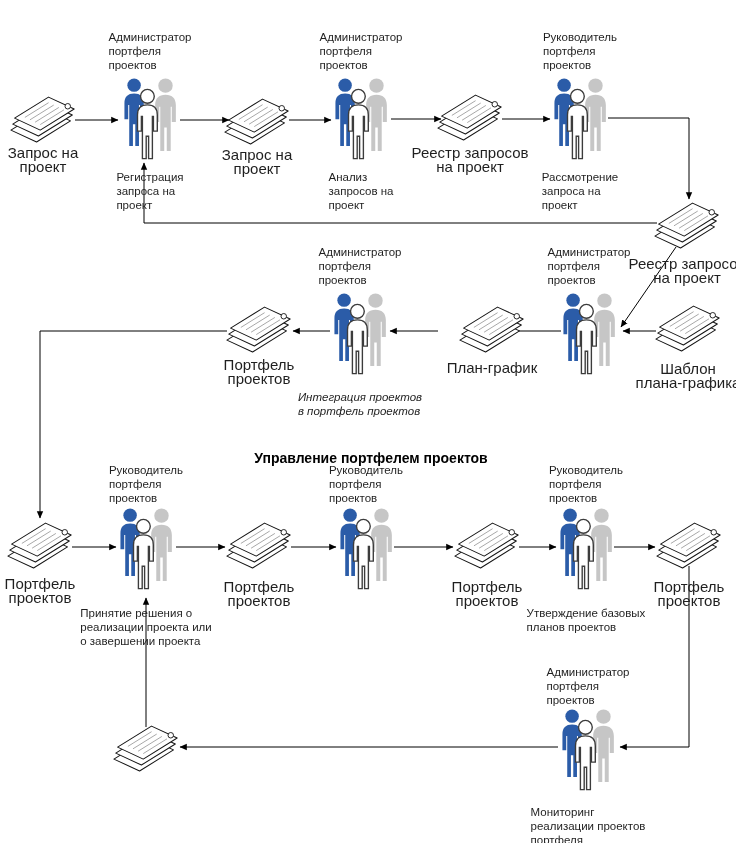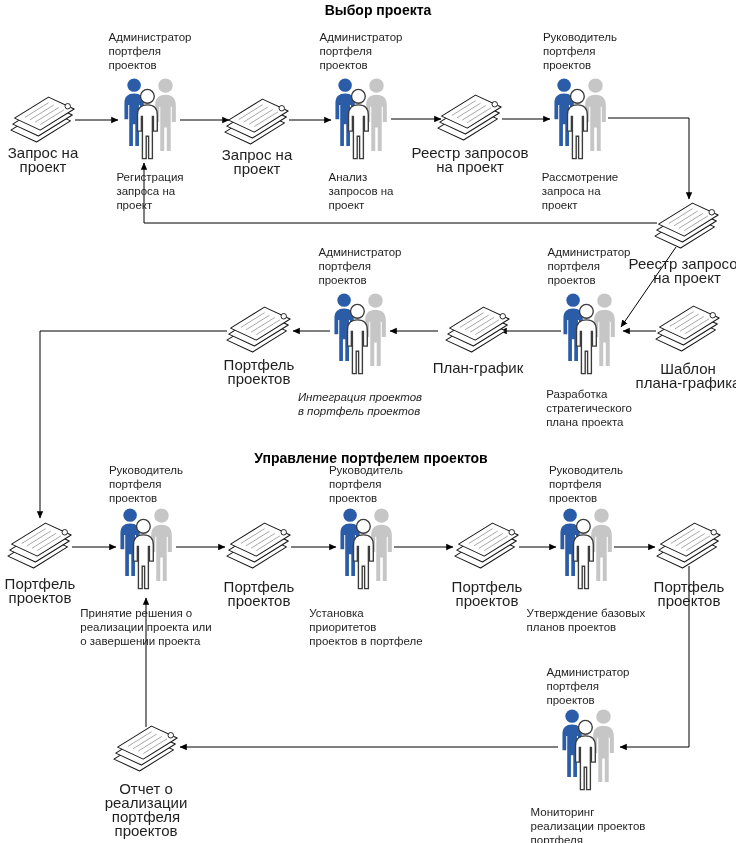--- a/index.html
+++ b/index.html
@@ -85,21 +85,20 @@
     <polyline points="176,547 225,547" marker-end="url(#arr)"></polyline>
     <polyline points="291,547 336,547" marker-end="url(#arr)"></polyline>
     <polyline points="394,547 453,547" marker-end="url(#arr)"></polyline>
     <polyline points="519,547 556,547" marker-end="url(#arr)"></polyline>
     <polyline points="614,547 655,547" marker-end="url(#arr)"></polyline>
     <polyline points="689,566 689,747 620,747" marker-end="url(#arr)"></polyline>
     <polyline points="558,747 180,747" marker-end="url(#arr)"></polyline>
     <polyline points="146,727 146,598" marker-end="url(#arr)"></polyline>
   </svg>
 
-  <div class="section-title" style="left:278px;top:2px;width:200px;">Выбор проекта</div>
   <div class="section-title" style="left:221px;top:450px;width:300px;">Управление портфелем проектов</div>
 
   <div class="actor r1" style="left:70px;top:30px;">
     <div class="role">Администратор
 портфеля
 проектов</div>
     <span class="icon-wrap"><svg width="58" height="82">
           <use href="#icon-actor"></use>
         </svg></span>
     <div class="action">Регистрация
@@ -142,23 +141,20 @@
 в портфель проектов</div>
   </div>
 
   <div class="actor r2 r2b" style="left:509px;top:245px;">
     <div class="role">Администратор
 портфеля
 проектов</div>
     <span class="icon-wrap"><svg width="58" height="82">
           <use href="#icon-actor"></use>
         </svg></span>
-    <div class="action">Разработка
-стратегического
-плана проекта</div>
   </div>
 
   <div class="actor r3" style="left:66px;top:463px;">
     <div class="role">Руководитель
 портфеля
 проектов</div>
     <span class="icon-wrap"><svg width="58" height="82">
           <use href="#icon-actor"></use>
         </svg></span>
     <div class="action">Принятие решения о
@@ -166,23 +162,20 @@
 о завершении проекта</div>
   </div>
 
   <div class="actor r3" style="left:286px;top:463px;">
     <div class="role">Руководитель
 портфеля
 проектов</div>
     <span class="icon-wrap"><svg width="58" height="82">
           <use href="#icon-actor"></use>
         </svg></span>
-    <div class="action">Установка
-приоритетов
-проектов в портфеле</div>
   </div>
 
   <div class="actor r3" style="left:506px;top:463px;">
     <div class="role">Руководитель
 портфеля
 проектов</div>
     <span class="icon-wrap"><svg width="58" height="82">
           <use href="#icon-actor"></use>
         </svg></span>
     <div class="action">Утверждение базовых
@@ -232,21 +225,21 @@
   </div>
 
   <div class="doc" style="left:628px;top:305px;">
     <span class="icon-wrap"><svg width="66" height="48">
           <use href="#icon-doc"></use>
         </svg></span>
     <div class="doclabel" style="margin-top:9px;">Шаблон
 плана-графика</div>
   </div>
 
-  <div class="doc" style="left:418px;top:306px;">
+  <div class="doc" style="left:432px;top:306px;">
     <span class="icon-wrap"><svg width="66" height="48">
           <use href="#icon-doc"></use>
         </svg></span>
     <div class="doclabel" style="margin-top:7px;">План-график</div>
   </div>
 
   <div class="doc" style="left:199px;top:306px;">
     <span class="icon-wrap"><svg width="66" height="48">
           <use href="#icon-doc"></use>
         </svg></span>
@@ -283,17 +276,15 @@
           <use href="#icon-doc"></use>
         </svg></span>
     <div class="doclabel" style="margin-top:10px;">Портфель
 проектов</div>
   </div>
 
   <div class="doc" style="left:86px;top:725px;">
     <span class="icon-wrap"><svg width="66" height="48">
           <use href="#icon-doc"></use>
         </svg></span>
-    <div class="doclabel" style="margin-top:9px;">Отчет о реализации
-портфеля проектов</div>
   </div>
 
 </div>
 
 </body></html>

